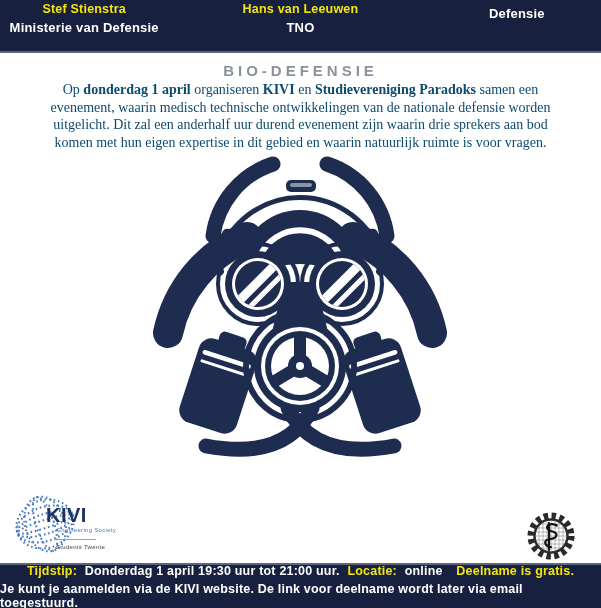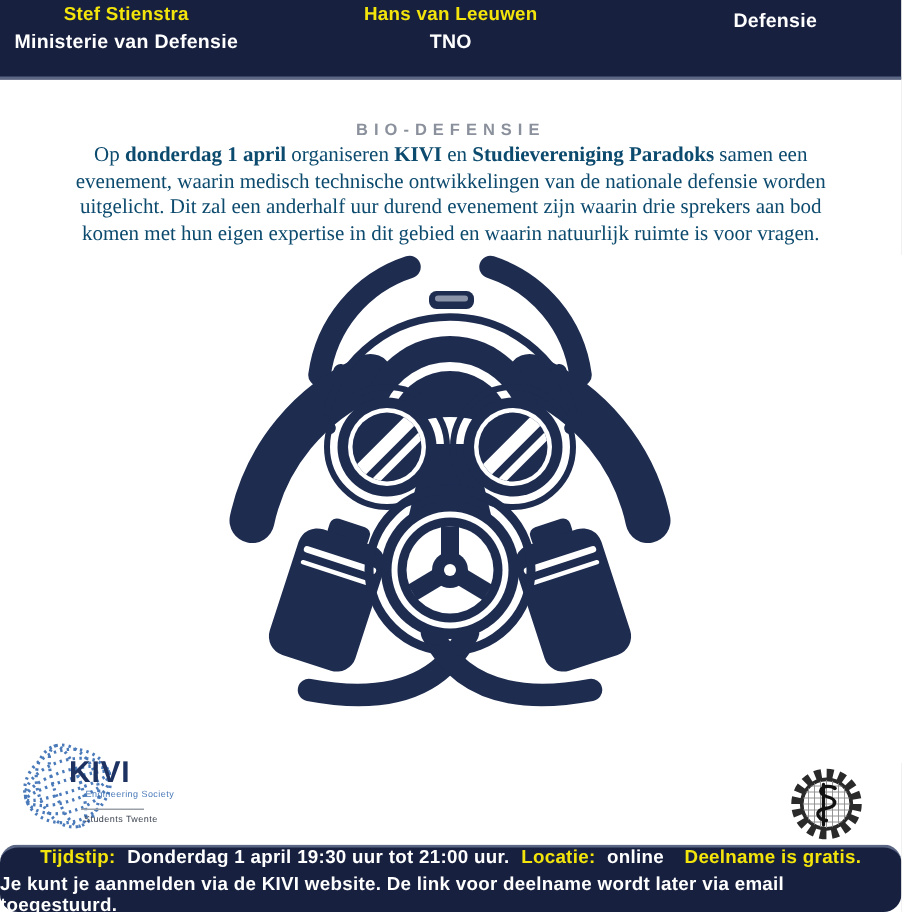--- a/index.html
+++ b/index.html
@@ -13,21 +13,21 @@
     position:absolute;top:0;left:0;right:0;height:51px;
     background:#17203f;border-bottom:2px solid #5a6684;
     display:flex;gap:48px;
   }
   .speaker{flex:1;text-align:center;padding-top:2px;}
   .speaker-name{color:#f3e50b;font-size:12.5px;font-weight:700;letter-spacing:.2px;}
   .speaker-org{color:#ffffff;font-size:13px;font-weight:700;margin-top:4px;letter-spacing:.2px;}
   
   .main{position:absolute;top:53px;left:0;right:0;text-align:center;}
   .eyebrow{
-    margin:28px 0 2px;color:#8b919c;font-size:11px;font-weight:600;
+    margin:9px 0 2px;color:#8b919c;font-size:15px;font-weight:600;
     letter-spacing:4px;
   }
   .title{
     margin:4px 0 8px;color:#1c2b55;font-size:25px;line-height:29px;
     font-weight:800;letter-spacing:.2px;
   }
   .intro{
     width:516px;margin:0 auto;color:#0c4a6e;
     font-family:"Liberation Serif",serif;font-size:14px;line-height:17.6px;
   }
@@ -40,21 +40,21 @@
   .kivi-word{position:absolute;left:34px;top:10px;font-size:20px;font-weight:800;color:#1d3260;letter-spacing:.5px;}
   .kivi-tag{position:absolute;left:45px;top:33px;font-size:6px;color:#4a7ab9;letter-spacing:.3px;}
   .kivi-rule{position:absolute;left:42px;top:45px;width:42px;height:1px;background:#9aa0a8;}
   .kivi-sub{position:absolute;left:44px;top:50px;font-size:6px;color:#3c4350;letter-spacing:.3px;}
   .paradoks-logo{position:absolute;right:10px;top:508px;width:80px;text-align:center;}
   .paradoks-label{margin-top:2px;font-family:"Liberation Serif",serif;font-size:10px;color:#2a2a2a;}
   
   .footer{
     position:absolute;left:0;right:0;bottom:0;height:43px;
     background:#17203f;border-top:2px solid #5a6684;
-    display:flex;flex-direction:column;align-items:center;justify-content:center;gap:4px;border-radius:12px;
+    display:flex;flex-direction:column;align-items:center;justify-content:center;gap:4px;
   }
   .footer-line{font-size:12.5px;font-weight:700;color:#ffffff;letter-spacing:.2px;}
   .footer-line .y{color:#f3e50b;}
   .footer-line span{margin:0 2px;}
   .footer-line .gap{margin-left:8px;}
 </style>
 </head>
 <body>
 
 <div class="poster">

